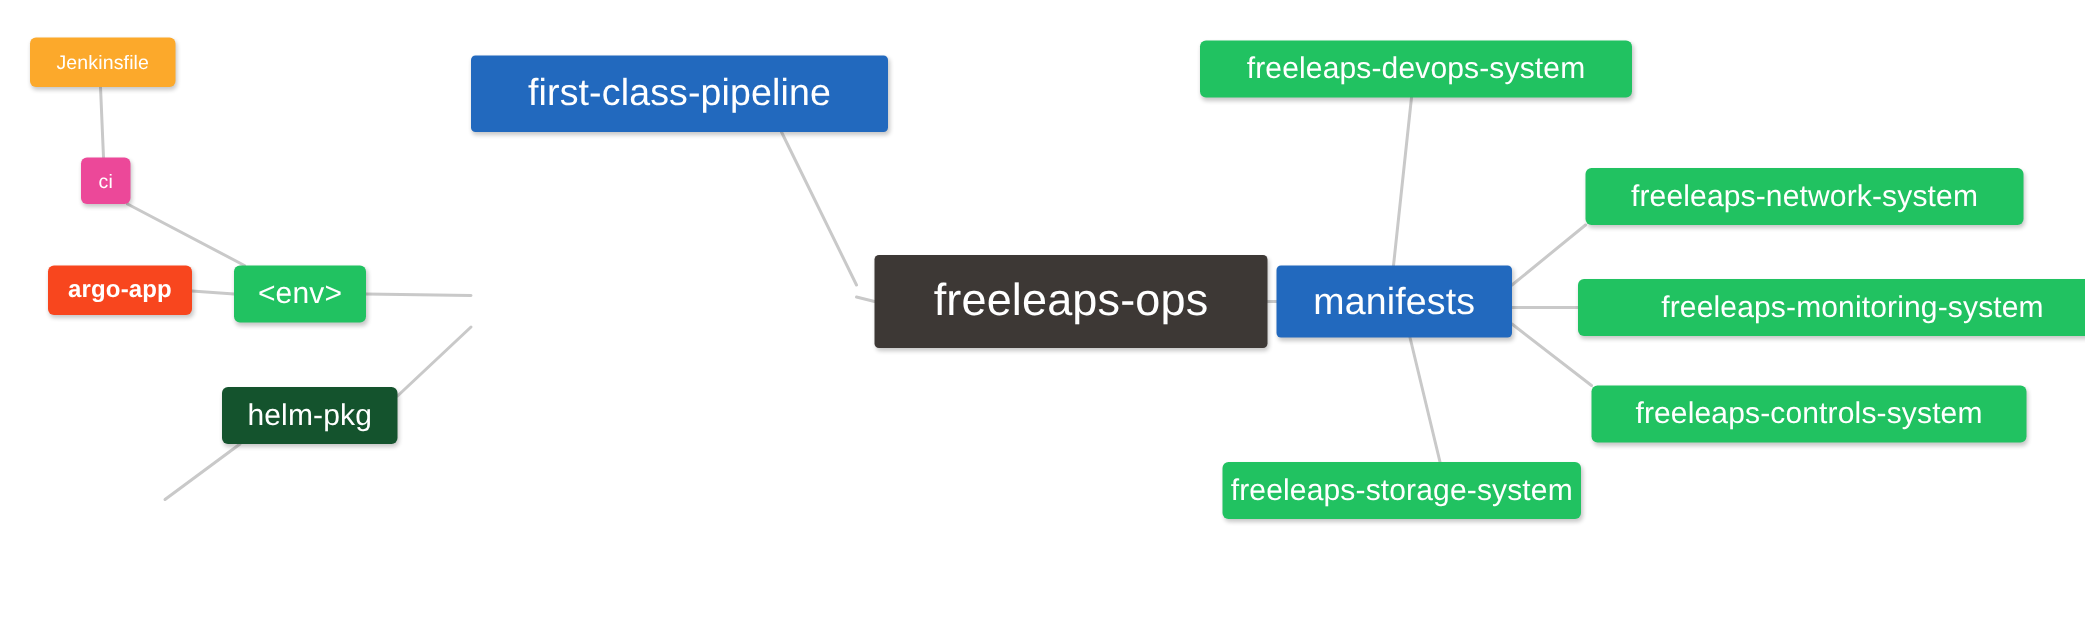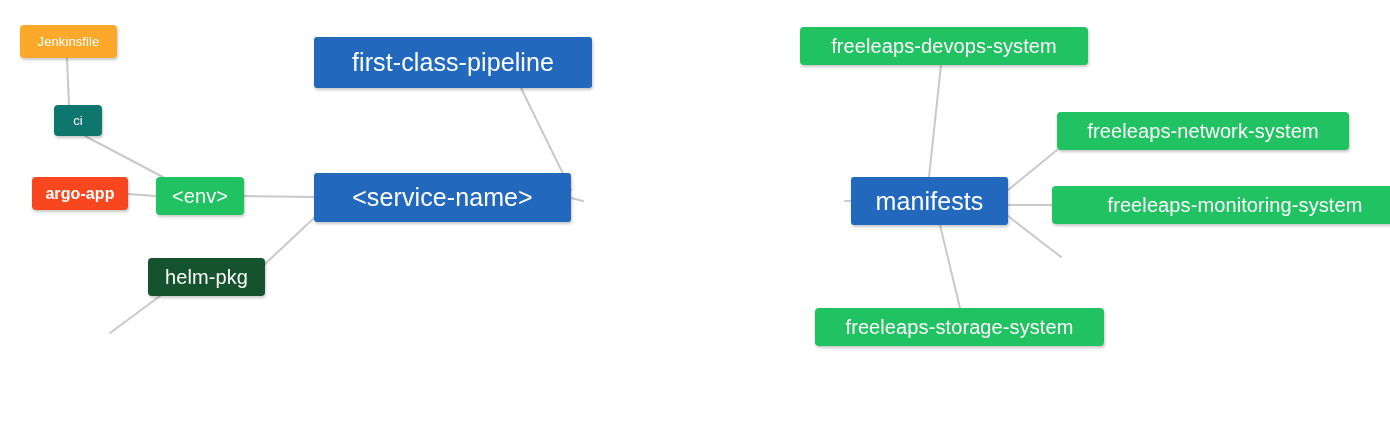--- a/index.html
+++ b/index.html
@@ -78,25 +78,26 @@
       <polyline points="156,196 128,194" fill="none" stroke="#c9c9c9" stroke-width="2" stroke-linecap="round"></polyline>
       <polyline points="163,177 85,136" fill="none" stroke="#c9c9c9" stroke-width="2" stroke-linecap="round"></polyline>
       <polyline points="69,105 67,58" fill="none" stroke="#c9c9c9" stroke-width="2" stroke-linecap="round"></polyline>
       <polyline points="160,296 110,333" fill="none" stroke="#c9c9c9" stroke-width="2" stroke-linecap="round"></polyline>
       <polyline points="929,177 941,65" fill="none" stroke="#c9c9c9" stroke-width="2" stroke-linecap="round"></polyline>
       <polyline points="1008,190 1057,150" fill="none" stroke="#c9c9c9" stroke-width="2" stroke-linecap="round"></polyline>
       <polyline points="1008,205 1052,205" fill="none" stroke="#c9c9c9" stroke-width="2" stroke-linecap="round"></polyline>
       <polyline points="1008,216 1061,257" fill="none" stroke="#c9c9c9" stroke-width="2" stroke-linecap="round"></polyline>
       <polyline points="940,225 960,308" fill="none" stroke="#c9c9c9" stroke-width="2" stroke-linecap="round"></polyline>
     </svg>
-    <div class="node tier-1" style="left: 314px; top: 173px; width: 257px; height: 49px; background: rgb(34, 105, 190);">&lt;service-name&gt;</div>
+<div class="node tier-root" style="left: 583px; top: 170px; width: 262px; height: 62px; background: rgb(61, 56, 53);">freeleaps-ops</div>
     <div class="node tier-1" style="left: 851px; top: 177px; width: 157px; height: 48px; background: rgb(34, 105, 190); text-align: center;">manifests</div>
     <div class="node tier-1" style="left: 314px; top: 37px; width: 278px; height: 51px; background: rgb(34, 105, 190);">first-class-pipeline</div>
     <div class="node tier-2" style="left: 156px; top: 177px; width: 88px; height: 38px; background: rgb(33, 194, 97);">&lt;env&gt;</div>
     <div class="node tier-2" style="left: 148px; top: 258px; width: 117px; height: 38px; background: #14532d;">helm-pkg</div>
     <div class="node tier-3" style="left: 32px; top: 177px; width: 96px; height: 33px; background: rgb(248, 70, 30); font-weight: bold;">argo-app</div>
-    <div class="node tier-4" style="left: 54px; top: 105px; width: 48px; height: 31px; background: #0f766e;">ci</div>
+    <div class="node tier-4" style="left: 54px; top: 105px; width: 33px; height: 31px; background: #ec4899;">ci</div>
     <div class="node tier-4" style="left: 20px; top: 25px; width: 97px; height: 33px; background: rgb(252, 169, 43);">Jenkinsfile</div>
     <div class="node tier-2" style="left: 800px; top: 27px; width: 288px; height: 38px; background: rgb(33, 194, 97);">freeleaps-devops-system</div>
     <div class="node tier-2" style="left: 1057px; top: 112px; width: 292px; height: 38px; background: rgb(33, 194, 97);">freeleaps-network-system</div>
     <div class="node tier-2" style="left: 1052px; top: 186px; width: 366px; height: 38px; background: rgb(33, 194, 97);">freeleaps-monitoring-system</div>
-    <div class="node tier-2" style="left: 815px; top: 308px; width: 289px; height: 38px; background: rgb(33, 194, 97);">freeleaps-storage-system</div>
+    <div class="node tier-2" style="left: 1061px; top: 257px; width: 290px; height: 38px; background: rgb(33, 194, 97);">freeleaps-controls-system</div>
+    <div class="node tier-2" style="left: 815px; top: 308px; width: 239px; height: 38px; background: rgb(33, 194, 97);">freeleaps-storage-system</div>
   </div>
 
 </body></html>

